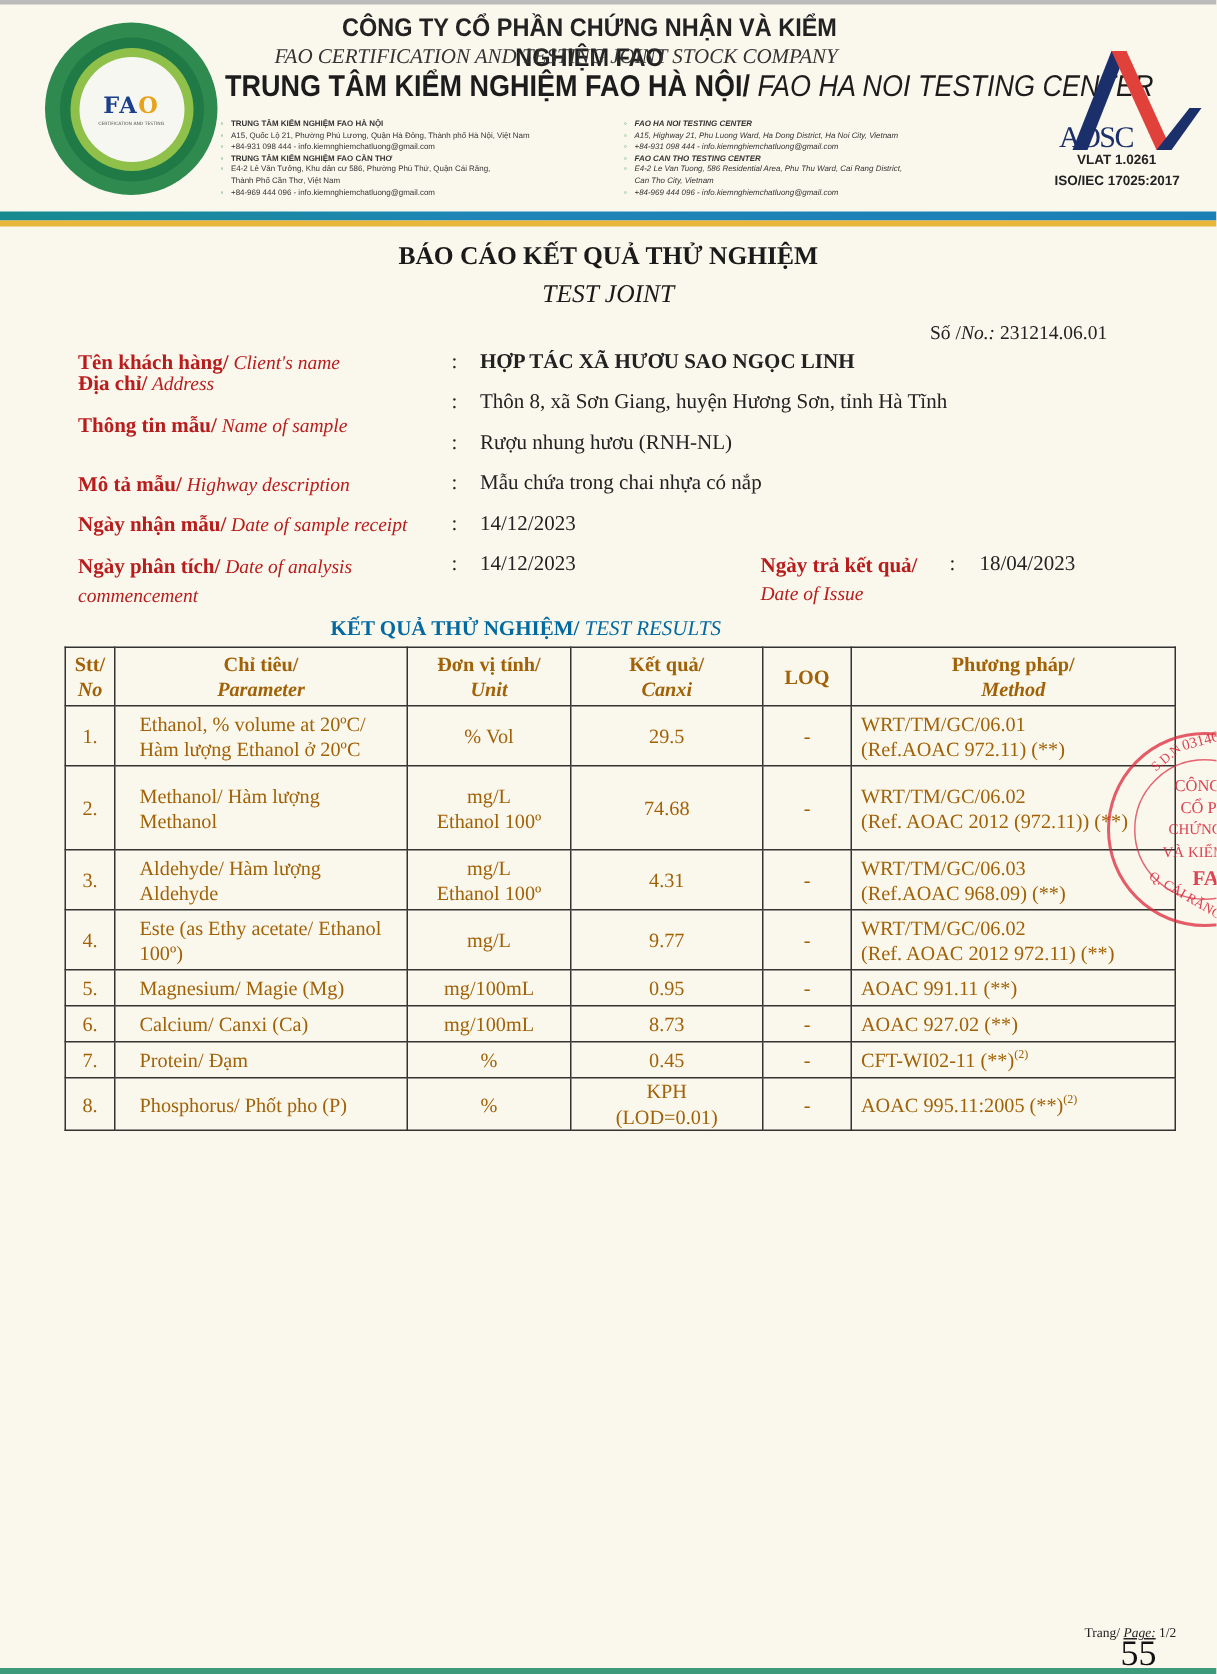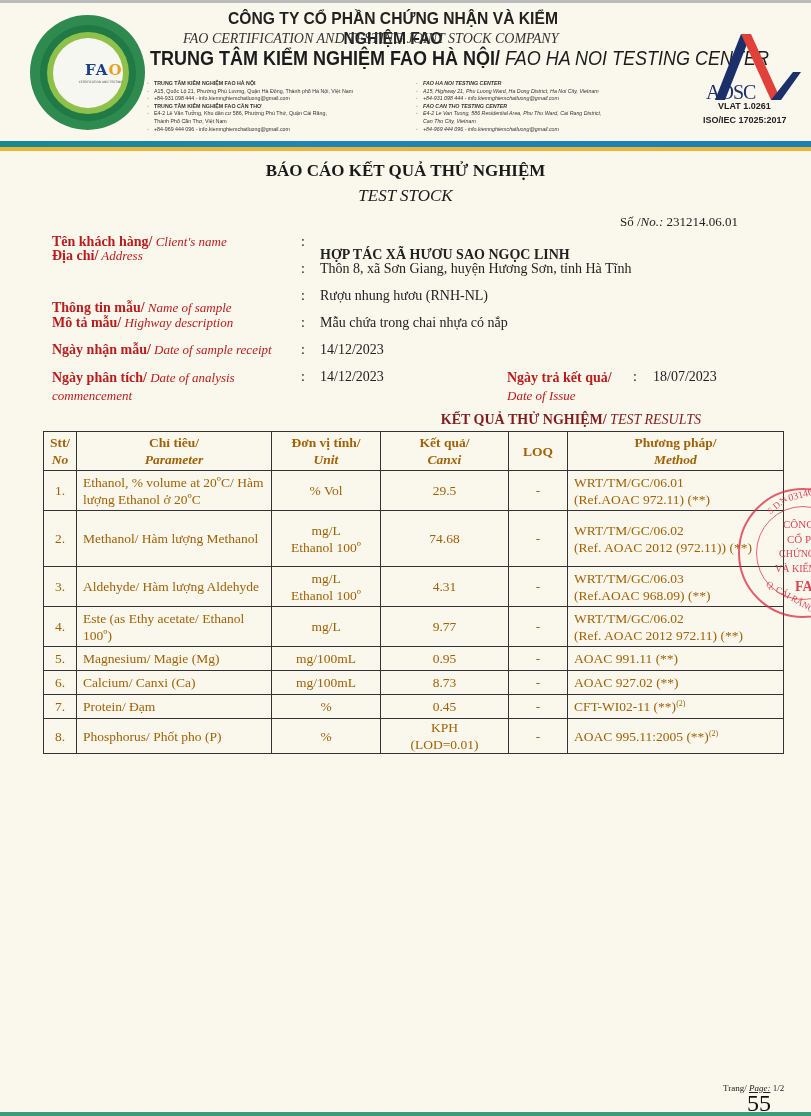--- a/index.html
+++ b/index.html
@@ -15,21 +15,21 @@
   
   .letterhead { position: absolute; left: 0; top: 0; width: 811px; height: 150px; }
   .top-rule { position: absolute; left: 0; top: 0; width: 811px; height: 3px; background: #bbb; }
   .logo-ring {
     position: absolute; left: 30px; top: 15px; width: 115px; height: 115px; border-radius: 50%;
     background: #2f8a4f;
     display: flex; align-items: center; justify-content: center;
   }
   .logo-ring .r2 { width: 96px; height: 96px; border-radius: 50%; background: #1f7a45; display:flex; align-items:center; justify-content:center; }
   .logo-ring .r3 { width: 82px; height: 82px; border-radius: 50%; background: #8fc14a; display:flex; align-items:center; justify-content:center; }
-  .logo-ring .r4 { width: 70px; height: 70px; border-radius: 50%; background: #f7f7f2; display:flex; flex-direction: column; align-items:flex-end; justify-content:center; }
+  .logo-ring .r4 { width: 70px; height: 70px; border-radius: 50%; background: #f7f7f2; display:flex; flex-direction: column; align-items:center; justify-content:center; }
   .logo-text { font-family: "DejaVu Serif", serif; font-weight: bold; font-size: 15px; color: #1b3f8a; letter-spacing: 1px; }
   .logo-text .o { color: #e8a21b; }
   .logo-sub { font-family: "DejaVu Sans", sans-serif; font-size: 3px; color: #555; margin-top: 1px; }
 
   .lh-company { position: absolute; left: 183px; top: 9px; width: 420px; text-align: center;
     font-family: "Liberation Sans", sans-serif; font-weight: bold; font-size: 17px; color: #222; transform: scaleX(0.92); transform-origin: center; }
   .lh-company-en { position: absolute; left: 183px; top: 31px; width: 420px; text-align: left;
     font-family: Liberation Serif, serif; font-style: italic; font-size: 14px; color: #333; }
   .lh-center { position: absolute; left: 150px; top: 47px; width: 490px;
     font-family: "Liberation Sans", sans-serif; font-weight: bold; font-size: 20px; color: #1c1c1c; transform: scaleX(0.9); transform-origin: left; white-space: nowrap; }
@@ -63,32 +63,32 @@
   .report-no i { font-style: italic; }
 
   
   .info { position: absolute; left: 52px; font-family: "Liberation Serif", serif; font-size: 14px; color: #b91c1c; }
   .info .lbl b { font-weight: bold; }
   .info .lbl i { font-style: italic; font-size: 13px; }
   .colon { position: absolute; font-family: "Liberation Serif", serif; font-size: 14px; }
   .val { position: absolute; font-family: "Liberation Serif", serif; font-size: 14px; color: #222; }
   .val.bold { font-weight: bold; }
 
-  .results-title { position: absolute; left: 0; top: 412px; width: 701px; text-align: right; font-family: "Liberation Serif", serif; font-size: 14px; color: #7f1d1d; }
+  .results-title { position: absolute; left: 0; top: 412px; width: 701px; text-align: center; font-family: "Liberation Serif", serif; font-size: 14px; color: #0369a1; }
   .results-title b { font-weight: bold; }
   .results-title i { font-style: italic; }
 
   
   table.results { position: absolute; left: 43px; top: 431px; width: 741px; border-collapse: collapse;
     font-family: "Liberation Serif", serif; font-size: 13.5px; color: #a16207; }
   table.results th, table.results td { border: 1.2px solid #333; vertical-align: middle; line-height: 17px; }
   table.results th { font-weight: bold; text-align: center; padding: 2px 4px; }
   table.results th i { font-style: italic; }
   td.c-no { text-align: center; width: 33px; }
-  td.c-param { text-align: left; padding: 2px 6px; width: 195px; }
+  td.c-param { text-align: left; padding: 2px 16px; width: 195px; }
   td.c-unit { text-align: center; width: 109px; }
   td.c-res { text-align: center; width: 128px; }
   td.c-loq { text-align: center; width: 59px; }
   td.c-meth { text-align: left; padding: 2px 6px; }
   sup { font-size: 8px; vertical-align: super; line-height: 0; }
 
   
   .stamp { position: absolute; left: 738px; top: 488px; width: 130px; height: 130px; border-radius: 50%;
     border: 2.5px solid rgba(220,40,60,0.75); pointer-events: none; }
   .stamp .inner { position: absolute; left: 16px; top: 16px; width: 94px; height: 94px; border-radius: 50%; border: 1.5px solid rgba(220,40,60,0.7); }
@@ -196,52 +196,52 @@
     <div class="aosc-vlat">VLAT 1.0261</div>
     <div class="aosc-iso">ISO/IEC 17025:2017</div>
 
     <div class="band">
       <div class="blue"></div>
       <div class="yellow"></div>
     </div>
   </div>
 
   <div class="title-vn">BÁO CÁO KẾT QUẢ THỬ NGHIỆM</div>
-  <div class="title-en">TEST STOCK</div>
+  <div class="title-en">TEST JOINT</div>
   <div class="report-no">
     <span>Số /</span><i>No.:</i> <span>231214.06.01</span>
   </div>
 
   <div class="info" style="top:234px"><span class="lbl"><b>Tên khách hàng/</b><i> Client's name</i></span></div>
   <div class="colon" style="left:301px; top:234px">:</div>
-  <div class="val bold" style="left:320px; top:247px">HỢP TÁC XÃ HƯƠU SAO NGỌC LINH</div>
+  <div class="val bold" style="left:320px; top:234px">HỢP TÁC XÃ HƯƠU SAO NGỌC LINH</div>
 
   <div class="info" style="top:248px"><span class="lbl"><b>Địa chỉ/</b><i> Address</i></span></div>
   <div class="colon" style="left:301px; top:261px">:</div>
   <div class="val" style="left:320px; top:261px">Thôn 8, xã Sơn Giang, huyện Hương Sơn, tỉnh Hà Tĩnh</div>
 
-  <div class="info" style="top:300px"><span class="lbl"><b>Thông tin mẫu/</b><i> Name of sample</i></span></div>
+  <div class="info" style="top:276px"><span class="lbl"><b>Thông tin mẫu/</b><i> Name of sample</i></span></div>
   <div class="colon" style="left:301px; top:288px">:</div>
   <div class="val" style="left:320px; top:288px">Rượu nhung hươu (RNH-NL)</div>
 
   <div class="info" style="top:315px"><span class="lbl"><b>Mô tả mẫu/</b><i> Highway description</i></span></div>
   <div class="colon" style="left:301px; top:315px">:</div>
   <div class="val" style="left:320px; top:315px">Mẫu chứa trong chai nhựa có nắp</div>
 
   <div class="info" style="top:342px"><span class="lbl"><b>Ngày nhận mẫu/</b><i> Date of sample receipt</i></span></div>
   <div class="colon" style="left:301px; top:342px">:</div>
   <div class="val" style="left:320px; top:342px">14/12/2023</div>
 
   <div class="info" style="top:369px; line-height:18px"><span class="lbl"><b>Ngày phân tích/</b><i> Date of analysis</i><br><i>commencement</i></span></div>
   <div class="colon" style="left:301px; top:369px">:</div>
   <div class="val" style="left:320px; top:369px">14/12/2023</div>
 
   <div class="info" style="left:507px; top:369px; line-height:18px"><span class="lbl"><b>Ngày trả kết quả/</b><br><i>Date of Issue</i></span></div>
   <div class="colon" style="left:633px; top:369px">:</div>
-  <div class="val" style="left:653px; top:369px">18/07/2023</div>
+  <div class="val" style="left:653px; top:369px">18/04/2023</div>
 
   <div class="results-title"><b>KẾT QUẢ THỬ NGHIỆM/</b><i> TEST RESULTS</i></div>
 
   <table class="results">
     <thead>
       <tr>
         <th><span>Stt/</span><br><i>No</i></th>
         <th><span>Chỉ tiêu/</span><br><i>Parameter</i></th>
         <th><span>Đơn vị tính/</span><br><i>Unit</i></th>
         <th><span>Kết quả/</span><br><i>Canxi</i></th>

